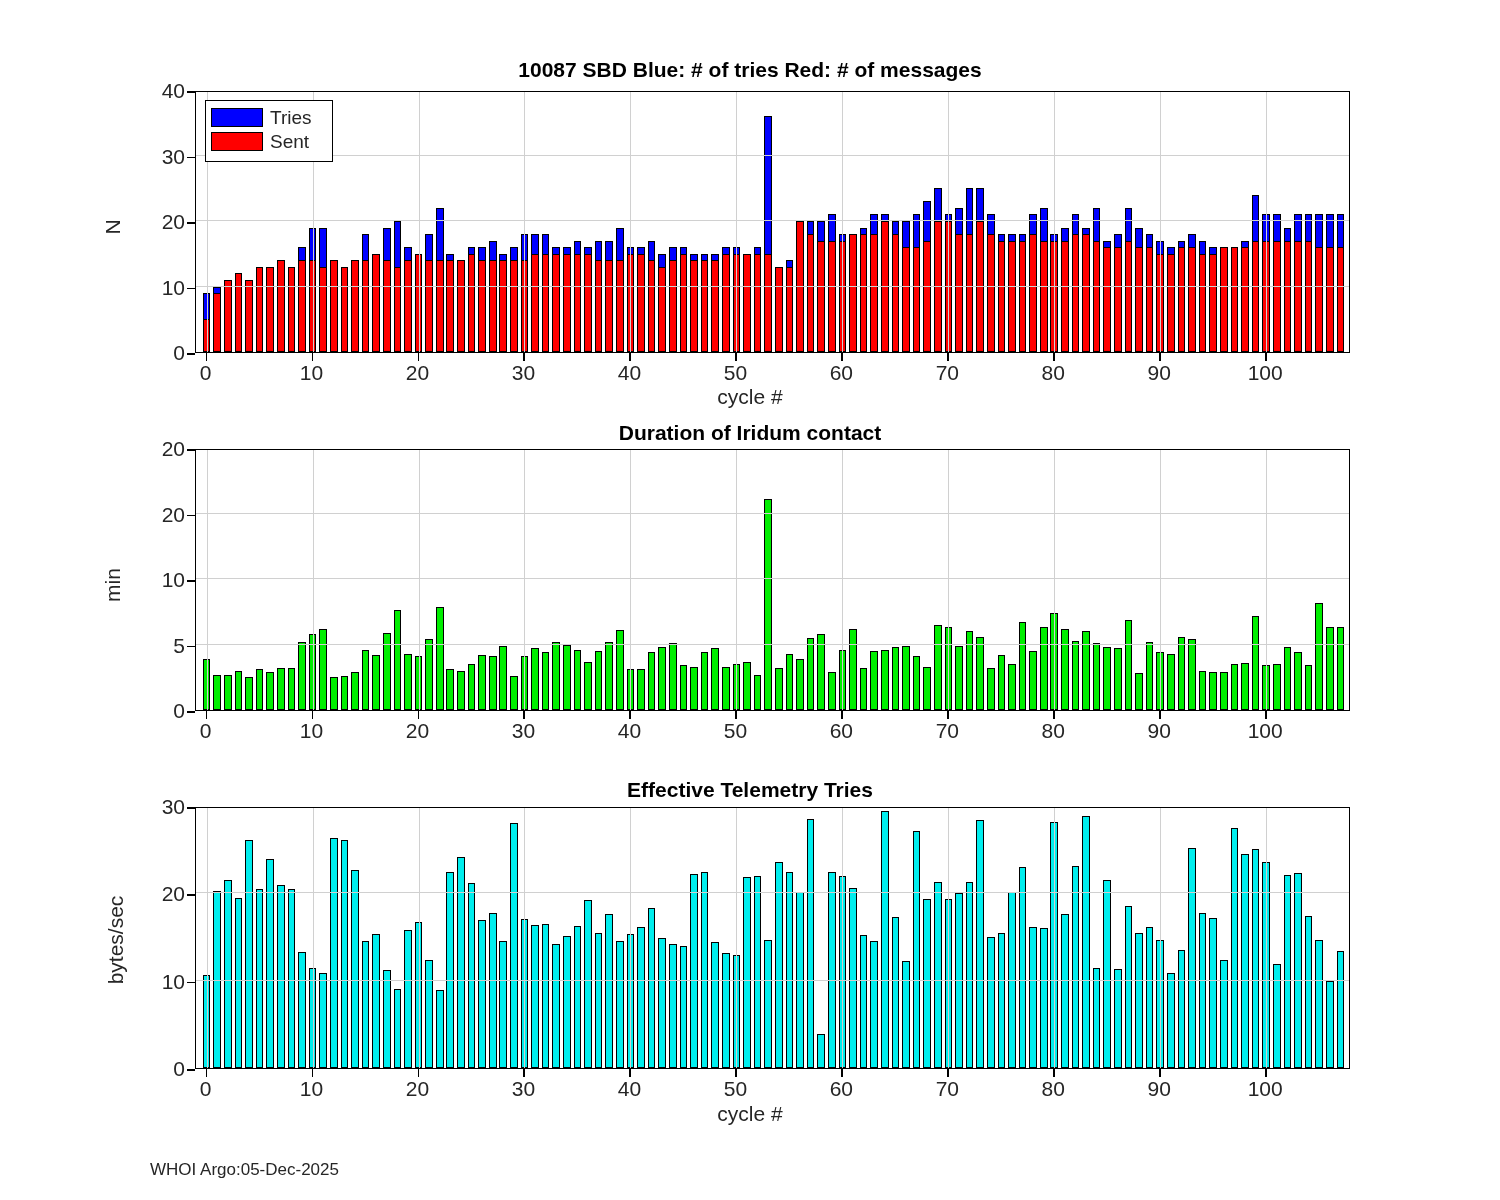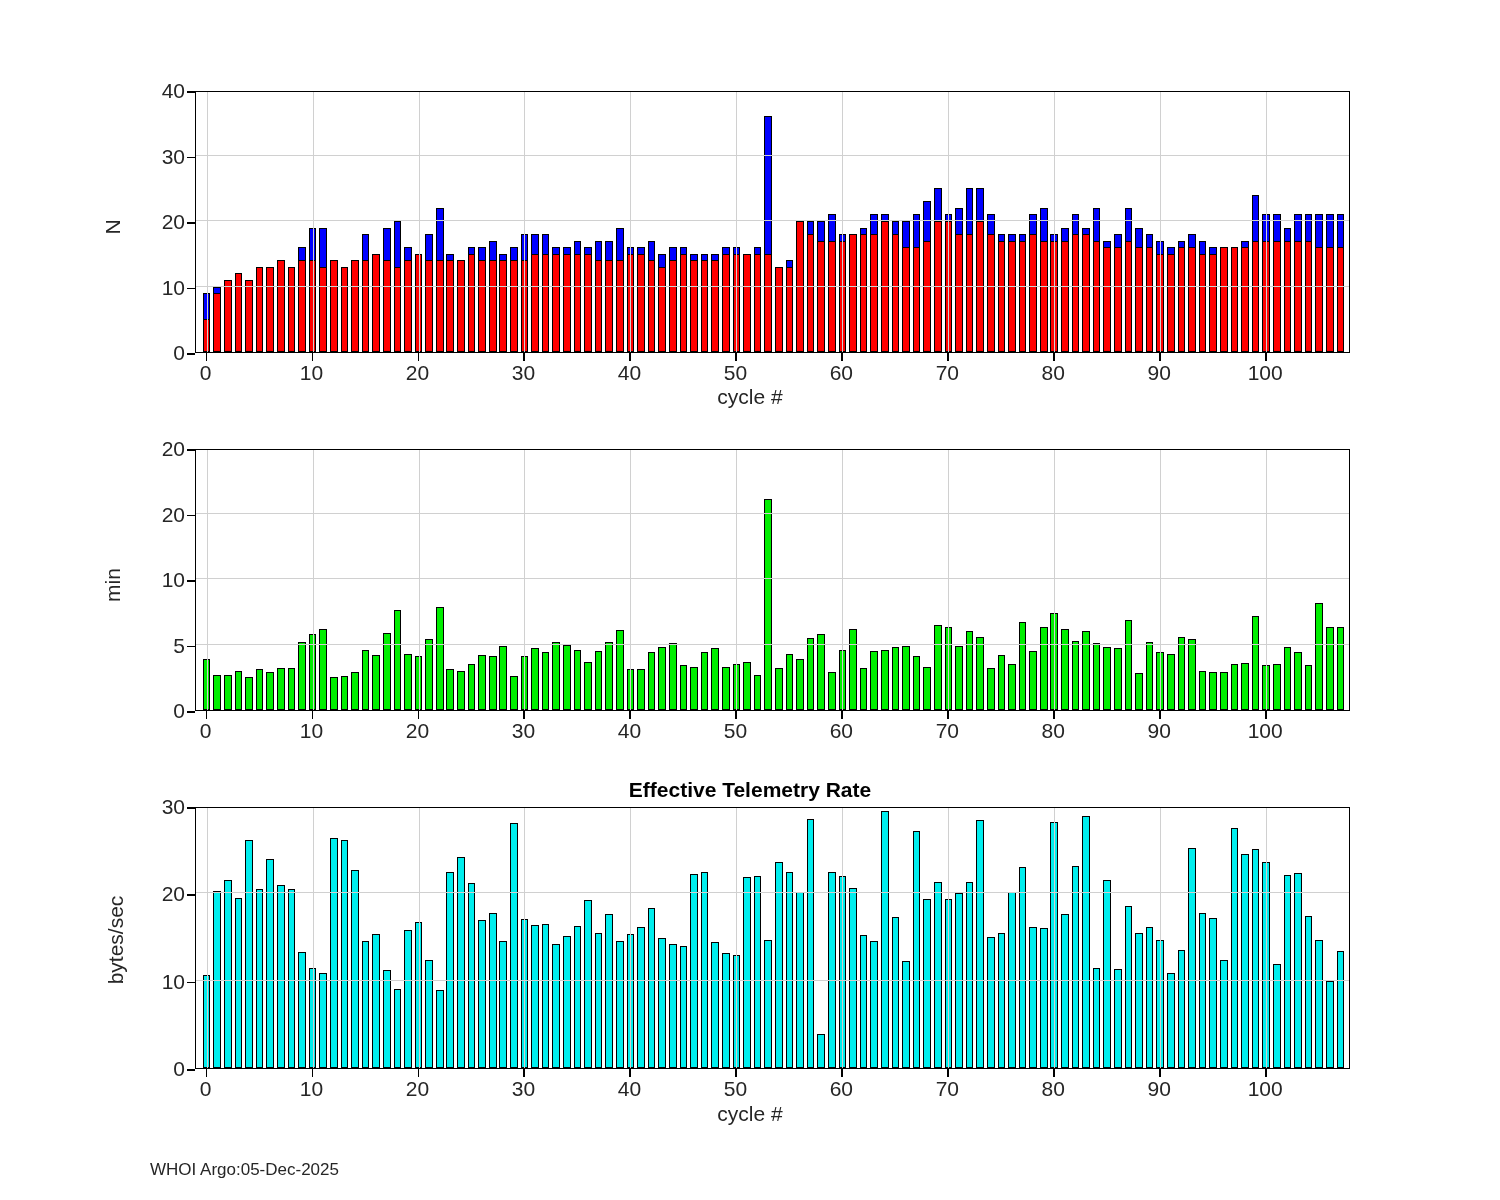--- a/index.html
+++ b/index.html
@@ -142,20 +142,21 @@
     font-size: 17px;
     color: #262626;
   }
 </style>
 </head>
 <body>
 
 <div class="figure">
 
   <div class="panel" id="p1" style="left:0px; top:50px; width:1500px; height:360px;">
+    <div class="panel-title" style="left:0px; top:8px;">10087 SBD  Blue: # of tries   Red: # of messages</div>
     <div class="plot-area" id="p1-plot" style="left:195px; top:41px; width:1155px; height:262px;">
       <div class="bars-layer" id="p1-bars">
           <div class="bar bar-tries" style="left: 6.78165px; width: 7.62936px; height: 58.95px;"></div>
           <div class="bar bar-sent" style="left: 6.78165px; width: 7.62936px; height: 32.75px;"></div>
           <div class="bar bar-tries" style="left: 17.378px; width: 7.62936px; height: 65.5px;"></div>
           <div class="bar bar-sent" style="left: 17.378px; width: 7.62936px; height: 58.95px;"></div>
           <div class="bar bar-tries" style="left: 27.9743px; width: 7.62936px; height: 72.05px;"></div>
           <div class="bar bar-sent" style="left: 27.9743px; width: 7.62936px; height: 72.05px;"></div>
           <div class="bar bar-tries" style="left: 38.5706px; width: 7.62936px; height: 78.6px;"></div>
           <div class="bar bar-sent" style="left: 38.5706px; width: 7.62936px; height: 78.6px;"></div>
@@ -415,23 +416,34 @@
         <div class="xtick-label" style="left: 1053.3px; top: 311px;">80</div>
         <div class="xtick-mark" style="left: 1053.3px; top: 303px;"></div>
         <div class="xtick-label" style="left: 1159.27px; top: 311px;">90</div>
         <div class="xtick-mark" style="left: 1159.27px; top: 303px;"></div>
         <div class="xtick-label" style="left: 1265.23px; top: 311px;">100</div>
         <div class="xtick-mark" style="left: 1265.23px; top: 303px;"></div>
       </div>
     <div class="axis-ylabel" style="left:105px; top:165px; transform:rotate(-90deg);">N</div>
     <div class="axis-xlabel" style="left:0px; top:335px;">cycle #</div>
 
+    <div class="legend-box" style="left:205px; top:50px; width:128px; height:62px;">
+      <div class="legend-row">
+        <span class="legend-swatch" style="background:#0000ff;"></span>
+        <span class="legend-label">Tries</span>
+      </div>
+      <div class="legend-row">
+        <span class="legend-swatch" style="background:#ff0000;"></span>
+        <span class="legend-label">Sent</span>
+      </div>
+    </div>
   </div>
 
   <div class="panel" id="p2" style="left:0px; top:415px; width:1500px; height:340px;">
+    <div class="panel-title" style="left:0px; top:6px;">Duration of Iridum contact</div>
     <div class="plot-area" id="p2-plot" style="left:195px; top:34px; width:1155px; height:262px;">
       <div class="bars-layer" id="p2-bars">
           <div class="bar bar-green" style="left: 6.78165px; width: 7.62936px; height: 51.09px;"></div>
           <div class="bar bar-green" style="left: 17.378px; width: 7.62936px; height: 35.37px;"></div>
           <div class="bar bar-green" style="left: 27.9743px; width: 7.62936px; height: 35.37px;"></div>
           <div class="bar bar-green" style="left: 38.5706px; width: 7.62936px; height: 39.3px;"></div>
           <div class="bar bar-green" style="left: 49.167px; width: 7.62936px; height: 32.75px;"></div>
           <div class="bar bar-green" style="left: 59.7633px; width: 7.62936px; height: 40.61px;"></div>
           <div class="bar bar-green" style="left: 70.3596px; width: 7.62936px; height: 37.99px;"></div>
           <div class="bar bar-green" style="left: 80.956px; width: 7.62936px; height: 41.92px;"></div>
@@ -584,21 +596,21 @@
         <div class="xtick-mark" style="left: 1053.3px; top: 296px;"></div>
         <div class="xtick-label" style="left: 1159.27px; top: 304px;">90</div>
         <div class="xtick-mark" style="left: 1159.27px; top: 296px;"></div>
         <div class="xtick-label" style="left: 1265.23px; top: 304px;">100</div>
         <div class="xtick-mark" style="left: 1265.23px; top: 296px;"></div>
       </div>
     <div class="axis-ylabel" style="left:96px; top:158px; transform:rotate(-90deg);">min</div>
   </div>
 
   <div class="panel" id="p3" style="left:0px; top:765px; width:1500px; height:380px;">
-    <div class="panel-title" style="left:0px; top:13px;">Effective Telemetry Rate</div>
+    <div class="panel-title" style="left:0px; top:13px;">Effective Telemetry Tries</div>
     <div class="plot-area" id="p3-plot" style="left:195px; top:42px; width:1155px; height:262px;">
       <div class="bars-layer" id="p3-bars">
           <div class="bar bar-cyan" style="left: 6.78165px; width: 7.62936px; height: 92.5733px;"></div>
           <div class="bar bar-cyan" style="left: 17.378px; width: 7.62936px; height: 177.287px;"></div>
           <div class="bar bar-cyan" style="left: 27.9743px; width: 7.62936px; height: 187.767px;"></div>
           <div class="bar bar-cyan" style="left: 38.5706px; width: 7.62936px; height: 170.3px;"></div>
           <div class="bar bar-cyan" style="left: 49.167px; width: 7.62936px; height: 227.94px;"></div>
           <div class="bar bar-cyan" style="left: 59.7633px; width: 7.62936px; height: 179.033px;"></div>
           <div class="bar bar-cyan" style="left: 70.3596px; width: 7.62936px; height: 208.727px;"></div>
           <div class="bar bar-cyan" style="left: 80.956px; width: 7.62936px; height: 182.527px;"></div>

